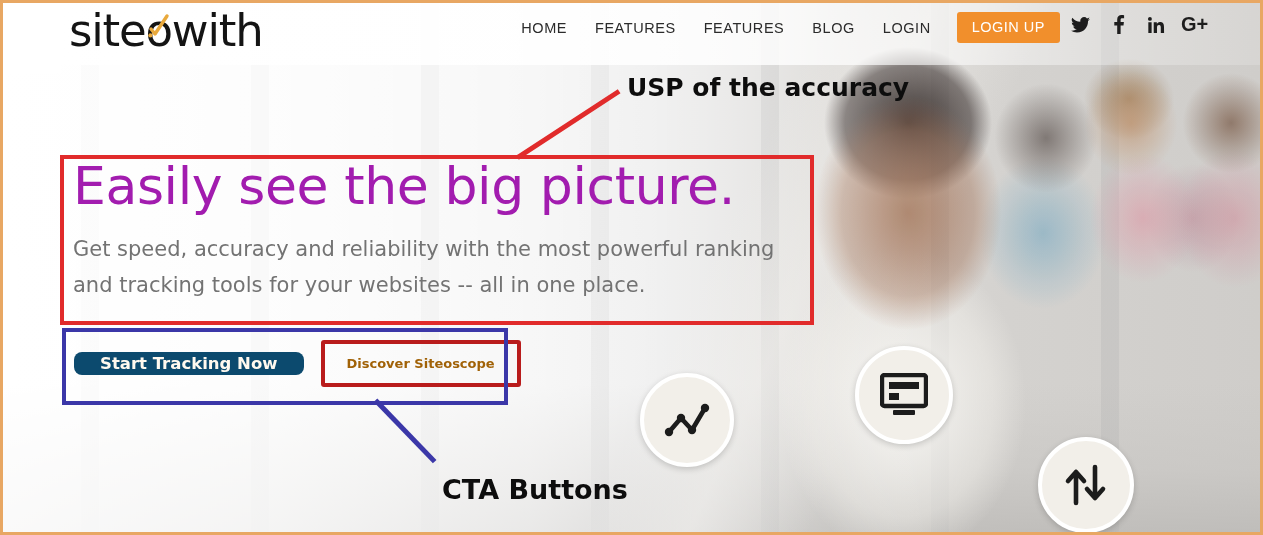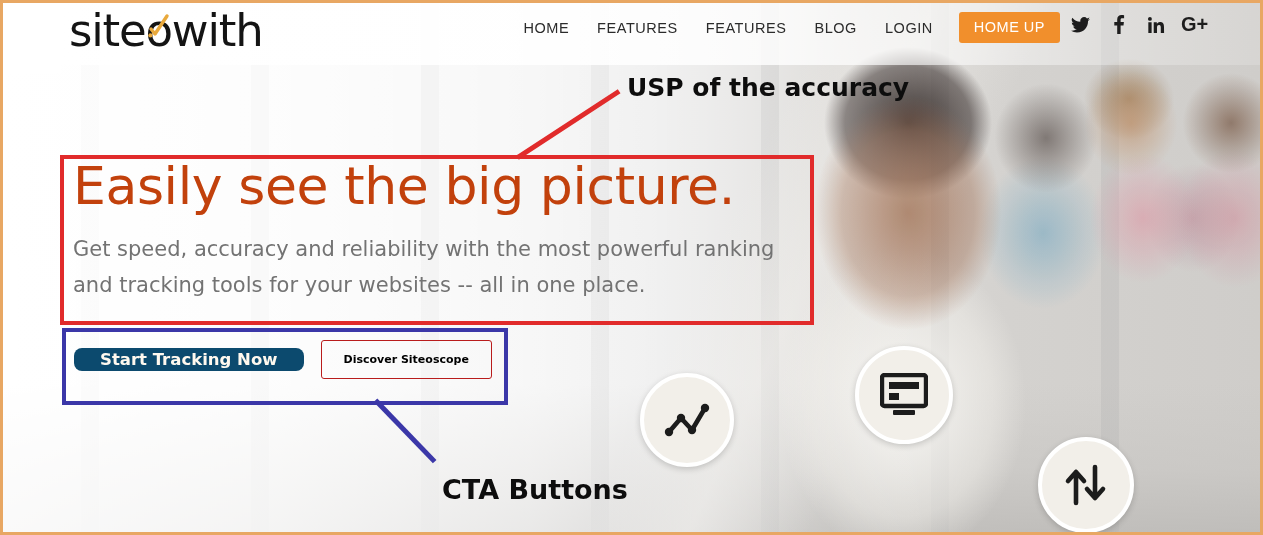--- a/index.html
+++ b/index.html
@@ -117,42 +117,42 @@
   }
   .social-icon svg{display:block;}
   .social-glyph{
     font-size:20px;line-height:19px;font-weight:bold;color:#1d1d1d;
     font-family:"Liberation Sans", sans-serif;
   }
 
   
   .hero-copy{position:absolute;left:70px;top:152px;width:760px;}
   .headline{
-    font-size:52px;line-height:62px;color:#c2410c;font-weight:400;
+    font-size:52px;line-height:62px;color:#a21caf;font-weight:400;
     letter-spacing:-.4px;margin:0 0 14px 0;white-space:nowrap;
     font-family:"DejaVu Sans", sans-serif;
   }
   .subhead{
     font-size:21px;line-height:36px;color:#737373;margin:0;max-width:730px;
     font-family:"DejaVu Sans", sans-serif;
   }
 
   
   .cta-row{position:absolute;left:71px;top:337px;display:flex;align-items:center;gap:17px;}
   .btn-primary{
     background:#0c4a6e;color:#fff9ef;
     font-size:16.5px;font-weight:bold;
     padding:2px 26px;border:none;border-radius:8px;cursor:pointer;
     white-space:nowrap;
     font-family:"DejaVu Sans", sans-serif;
   }
   .btn-ghost{
-    background:rgba(255,255,255,.12);color:#000000;
-    font-size:11px;font-weight:bold;
-    padding:12px 22px;border:1px solid #b91c1c;border-radius:3px;cursor:pointer;
+    background:rgba(255,255,255,.12);color:#a16207;
+    font-size:13px;font-weight:bold;
+    padding:12px 22px;border:4px solid #b91c1c;border-radius:3px;cursor:pointer;
     white-space:nowrap;
     font-family:"DejaVu Sans", sans-serif;
   }
 
   
   .badge{
     position:absolute;border-radius:50%;
     background:#f2efe9;border:4px solid #ffffff;
     display:flex;align-items:center;justify-content:center;
     box-shadow:0 2px 6px rgba(0,0,0,.18);
@@ -194,21 +194,21 @@
             <circle cx="2.4" cy="22.4" r="2.1" fill="#e9a93c"></circle>
           </svg></span><span>with</span>
     </div>
 
     <div class="nav-links">
       <a class="nav-link">HOME</a>
       <a class="nav-link">FEATURES</a>
       <a class="nav-link">FEATURES</a>
       <a class="nav-link">BLOG</a>
       <a class="nav-link">LOGIN</a>
-      <button class="signup-btn">HOME UP</button>
+      <button class="signup-btn">LOGIN UP</button>
     </div>
 
     <div class="social">
       <span class="social-icon">
         <svg width="19" height="16" viewBox="0 0 24 20">
             <path fill="#1d1d1d" d="M24 2.4c-.9.4-1.8.7-2.8.8 1-.6 1.8-1.6 2.1-2.7-.9.6-2 1-3.1 1.2A4.9 4.9 0 0 0 16.6 0c-2.7 0-4.9 2.2-4.9 4.9 0 .4 0 .8.1 1.1A13.9 13.9 0 0 1 1.7.9 4.9 4.9 0 0 0 3.2 7.4c-.8 0-1.6-.2-2.2-.6v.1c0 2.4 1.7 4.4 3.9 4.8-.4.1-.8.2-1.3.2-.3 0-.6 0-.9-.1.6 2 2.4 3.4 4.6 3.4A9.9 9.9 0 0 1 0 17.3 13.9 13.9 0 0 0 7.5 19.5c9.1 0 14-7.5 14-14v-.6c1-.7 1.8-1.6 2.5-2.5z"></path>
           </svg>
       </span>
       <span class="social-icon">
         <svg width="12" height="19" viewBox="0 0 10 19">

